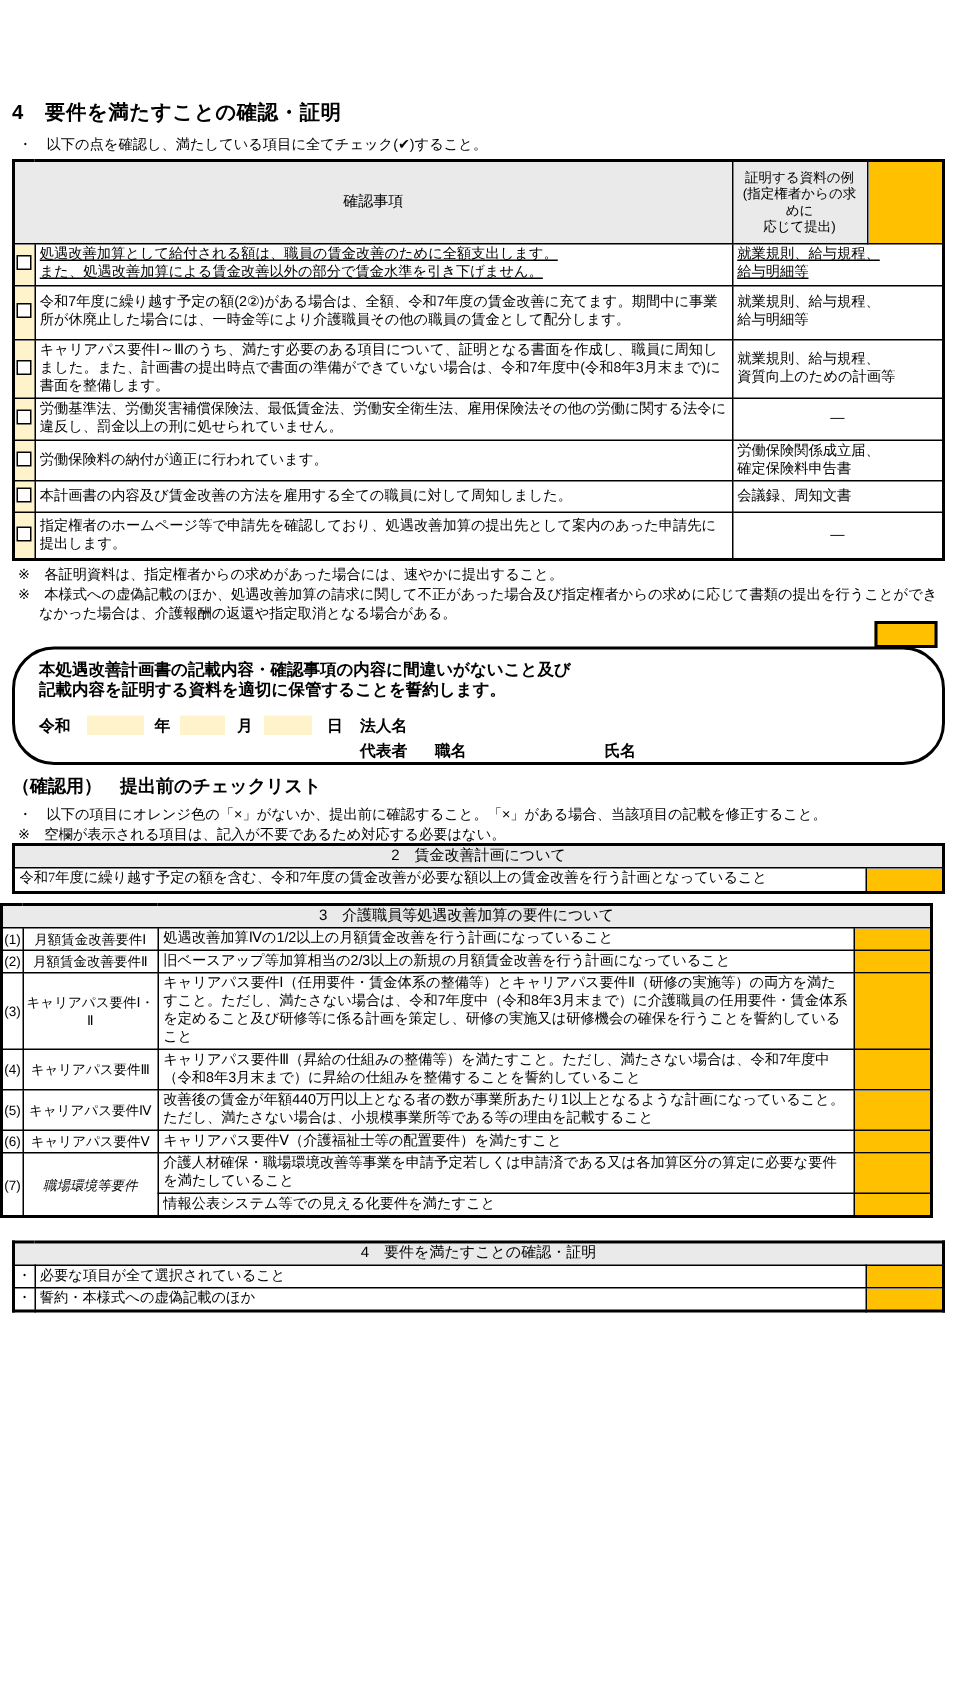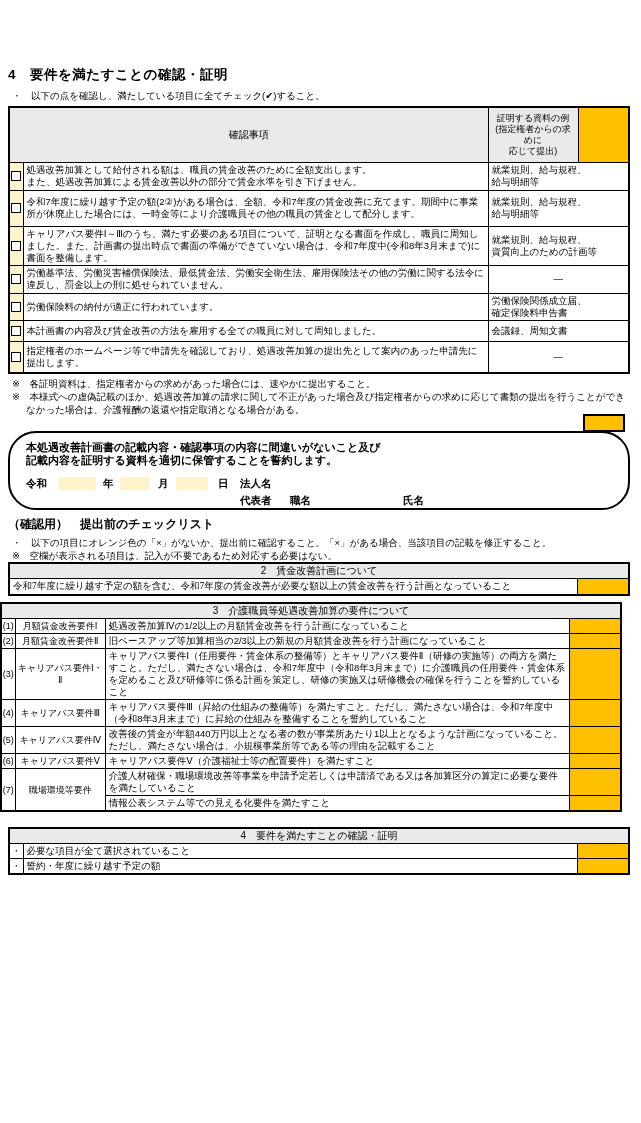--- a/index.html
+++ b/index.html
@@ -50,21 +50,21 @@
         <col style="width:51px">
       </colgroup>
     <tbody>
         <tr style="height:55px;">
       <th colspan="2" class="gray headcell">確認事項</th>
       <th class="gray headcell pre" style="font-size:9px; line-height:11px;">証明する資料の例
 (指定権者からの求めに
 応じて提出)</th>
       <th class="orange"></th>
     </tr>
-    <tr style="height:28px;">
+    <tr style="height:28px;text-decoration:underline;">
       <td class="cream chkcell"><span class="chk"></span></td>
       <td class="pre">処遇改善加算として給付される額は、職員の賃金改善のために全額支出します。
 また、処遇改善加算による賃金改善以外の部分で賃金水準を引き下げません。</td>
       <td colspan="2" class="pre">就業規則、給与規程、
 給与明細等</td>
     </tr>
     <tr style="height:36px;">
       <td class="cream chkcell"><span class="chk"></span></td>
       <td>令和7年度に繰り越す予定の額(2②)がある場合は、全額、令和7年度の賃金改善に充てます。期間中に事業所が休廃止した場合には、一時金等により介護職員その他の職員の賃金として配分します。</td>
       <td colspan="2" class="pre">就業規則、給与規程、
@@ -185,21 +185,21 @@
       <td class="orange"></td>
     </tr>
     <tr style="height:15px;">
       <td class="center" style="padding:0;font-size:9px;">(6)</td>
       <td class="center" style="padding:0;font-size:9px;">キャリアパス要件Ⅴ</td>
       <td>キャリアパス要件Ⅴ（介護福祉士等の配置要件）を満たすこと</td>
       <td class="orange"></td>
     </tr>
     <tr style="height:26px;">
       <td class="center" rowspan="2" style="padding:0;font-size:9px;">(7)</td>
-      <td class="center" rowspan="2" style="padding:2px;font-size:9px;">職場環境等要件</td>
+      <td class="center" rowspan="2" style="padding:2px;font-size:9px;font-style:italic;">職場環境等要件</td>
       <td>介護人材確保・職場環境改善等事業を申請予定若しくは申請済である又は各加算区分の算定に必要な要件を満たしていること</td>
       <td class="orange"></td>
     </tr>
     <tr style="height:15px;">
       <td>情報公表システム等での見える化要件を満たすこと</td>
       <td class="orange"></td>
     </tr>
   </tbody>
     </table>
 
@@ -213,19 +213,19 @@
         <tr style="height:15px;">
       <td colspan="3" class="gray headcell">4　要件を満たすことの確認・証明</td>
     </tr>
     <tr style="height:15px;">
       <td class="center" style="padding:0;">・</td>
       <td>必要な項目が全て選択されていること</td>
       <td class="orange"></td>
     </tr>
     <tr style="height:15px;">
       <td class="center" style="padding:0;">・</td>
-      <td>誓約・年度に繰り越す予定の額</td>
+      <td>誓約・本様式への虚偽記載のほか</td>
       <td class="orange"></td>
     </tr>
   </tbody>
     </table>
 
 </div>
 
 </body></html>

